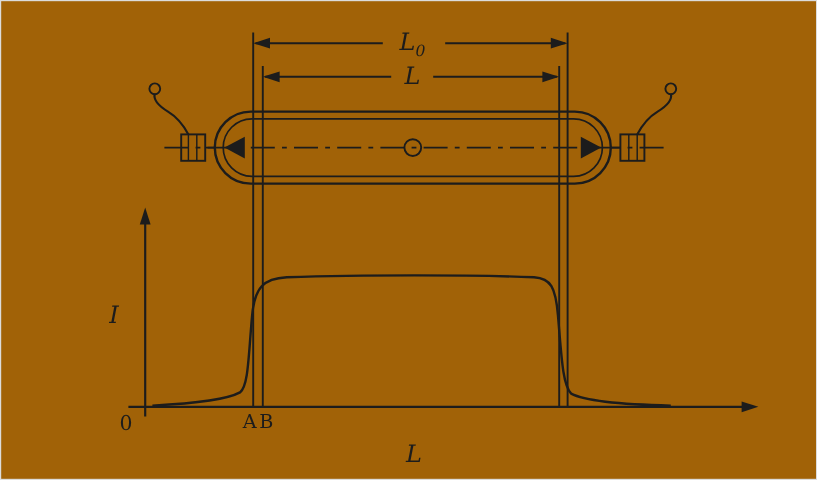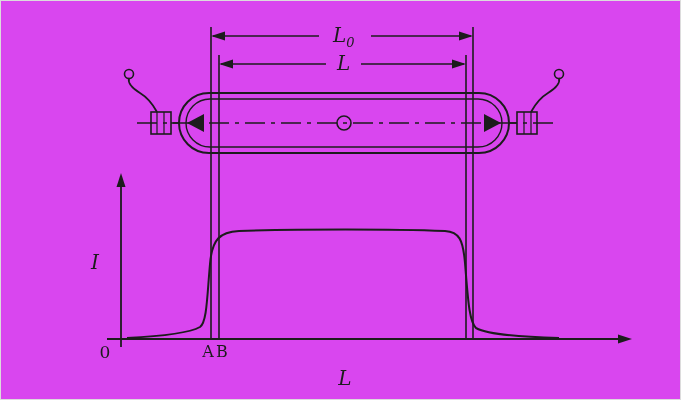--- a/index.html
+++ b/index.html
@@ -1,18 +1,18 @@
 <!DOCTYPE html>
 <html><head>
 <meta charset="utf-8">
 <style>
   html,body{margin:0;padding:0;background:#ffffff;}
   .figure-wrap{
     width:681px;height:400px;
-    background:#d946ef;
+    background:#a16207;
     border:1px solid #dcdcdc;
     box-sizing:border-box;
     position:relative;
     font-family:"DejaVu Serif", serif;
   }
   svg{display:block;}
   .stroke{stroke:#1c1c1c;fill:none;}
   .fillshape{fill:#1c1c1c;stroke:none;}
   text{fill:#1c1c1c;}
   .math-italic{font-family:"DejaVu Serif", serif;font-style:italic;}

